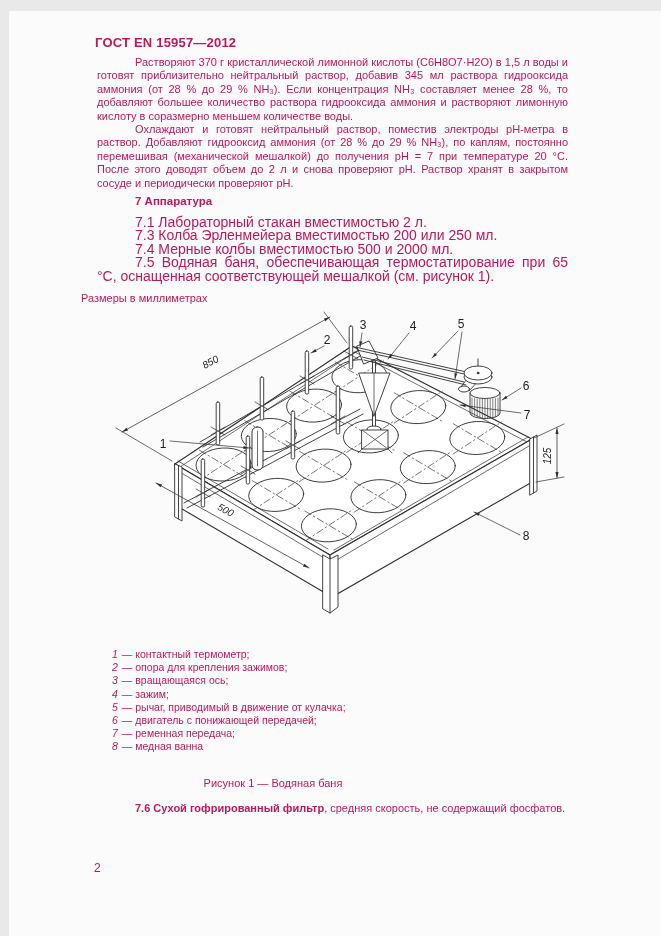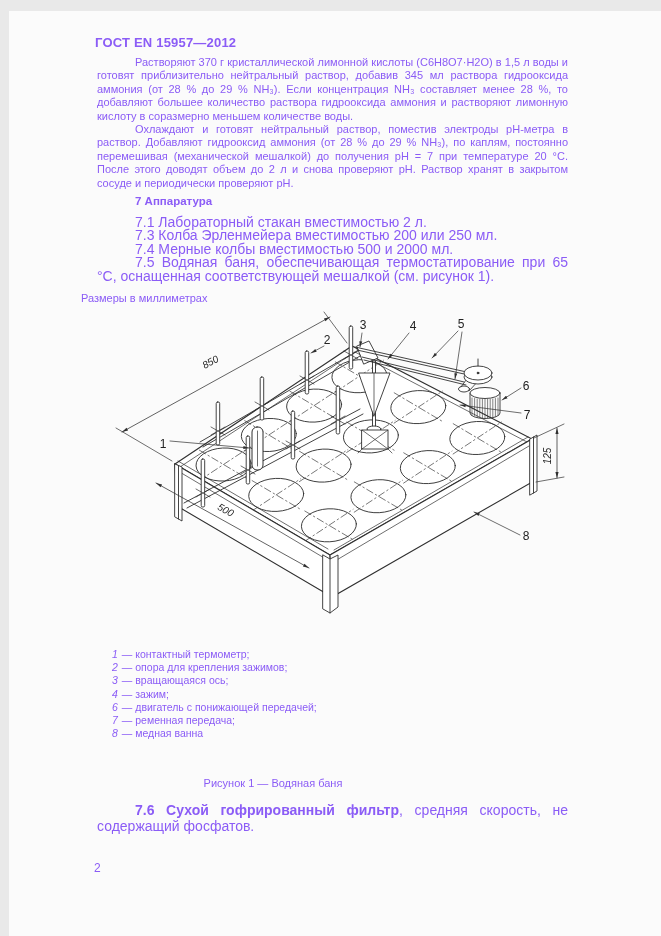--- a/index.html
+++ b/index.html
@@ -1,32 +1,32 @@
 <!DOCTYPE html>
 <html><head>
 <meta charset="utf-8">
 <style>
   html,body{margin:0;padding:0;}
   body{width:661px;height:936px;background:#e9e9e9;font-family:"Liberation Sans",sans-serif;}
-  #page{position:absolute;left:9px;top:11px;width:652px;height:925px;background:#fbfbfb;color:#8b5cf6;overflow:hidden;}
+  #page{position:absolute;left:9px;top:11px;width:652px;height:925px;background:#fbfbfb;color:#be185d;overflow:hidden;}
   .abs{position:absolute;}
   .doc-header{left:86px;top:24px;font-size:13px;font-weight:bold;letter-spacing:.2px;}
   .para{left:88px;width:471px;font-size:11px;line-height:13.4px;text-align:justify;text-indent:38px;}
   .p1{top:45px;}
   .p2{top:112px;}
   .sec-head{left:126px;top:184px;font-size:11.5px;font-weight:bold;}
   .list{left:88px;top:205px;width:471px;font-size:14px;line-height:13.4px;text-align:justify;}
   .list div{text-indent:38px;}
   .note{left:72px;top:281px;font-size:11px;}
   .figure-svg{left:103px;top:298px;}
   .legend{left:103px;top:637px;font-size:10.5px;line-height:13.2px;}
   .legend .lnum{font-style:italic;}
   .legend .ltxt{margin-left:4px;}
   .caption{left:0;top:766px;width:528px;text-align:center;font-size:11px;}
-  .p76{left:88px;top:791px;width:471px;font-size:14px;text-indent:38px;text-align:justify;}
+  .p76{left:88px;top:791px;width:471px;font-size:11px;text-indent:38px;text-align:justify;}
   .p76 b{font-weight:bold;}
   .pagenum{left:85px;top:850px;font-size:12px;}
   svg text{fill:#222;stroke:none;font-family:"Liberation Sans",sans-serif;}
   svg .dim{font-size:10px;font-style:italic;}
   svg .co{font-size:12px;}
 </style>
 </head>
 <body>
 
 <div id="page">
@@ -192,20 +192,21 @@
         <text class="co" x="414" y="231" text-anchor="middle">8</text>
       </g>
     </g>
   </svg>
 
   <div class="abs legend">
     <div><span class="lnum">1</span><span class="ltxt">— контактный термометр;</span></div>
     <div><span class="lnum">2</span><span class="ltxt">— опора для крепления зажимов;</span></div>
     <div><span class="lnum">3</span><span class="ltxt">— вращающаяся ось;</span></div>
     <div><span class="lnum">4</span><span class="ltxt">— зажим;</span></div>
+    <div><span class="lnum">5</span><span class="ltxt">— рычаг, приводимый в движение от кулачка;</span></div>
     <div><span class="lnum">6</span><span class="ltxt">— двигатель с понижающей передачей;</span></div>
     <div><span class="lnum">7</span><span class="ltxt">— ременная передача;</span></div>
     <div><span class="lnum">8</span><span class="ltxt">— медная ванна</span></div>
   </div>
 
   <div class="abs caption">Рисунок 1 — Водяная баня</div>
 
   <div class="abs p76">
     <b>7.6 Сухой гофрированный фильтр</b><span>, средняя скорость, не содержащий фосфатов.</span>
   </div>

